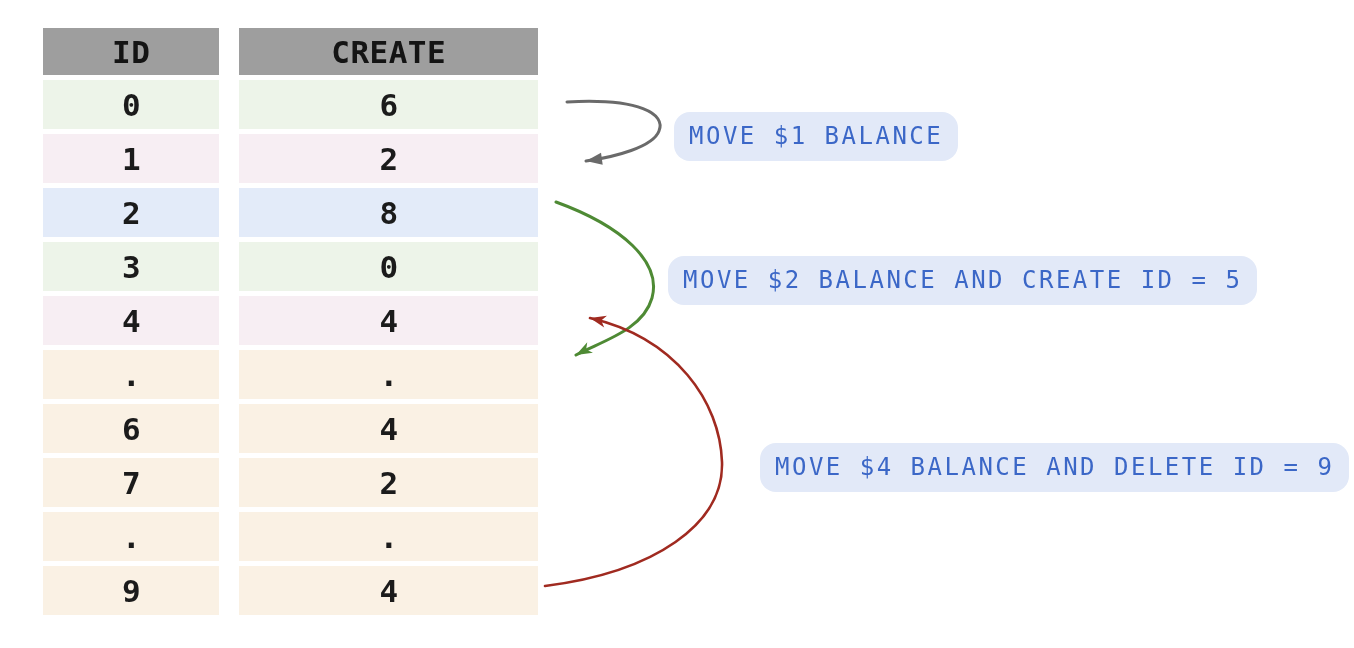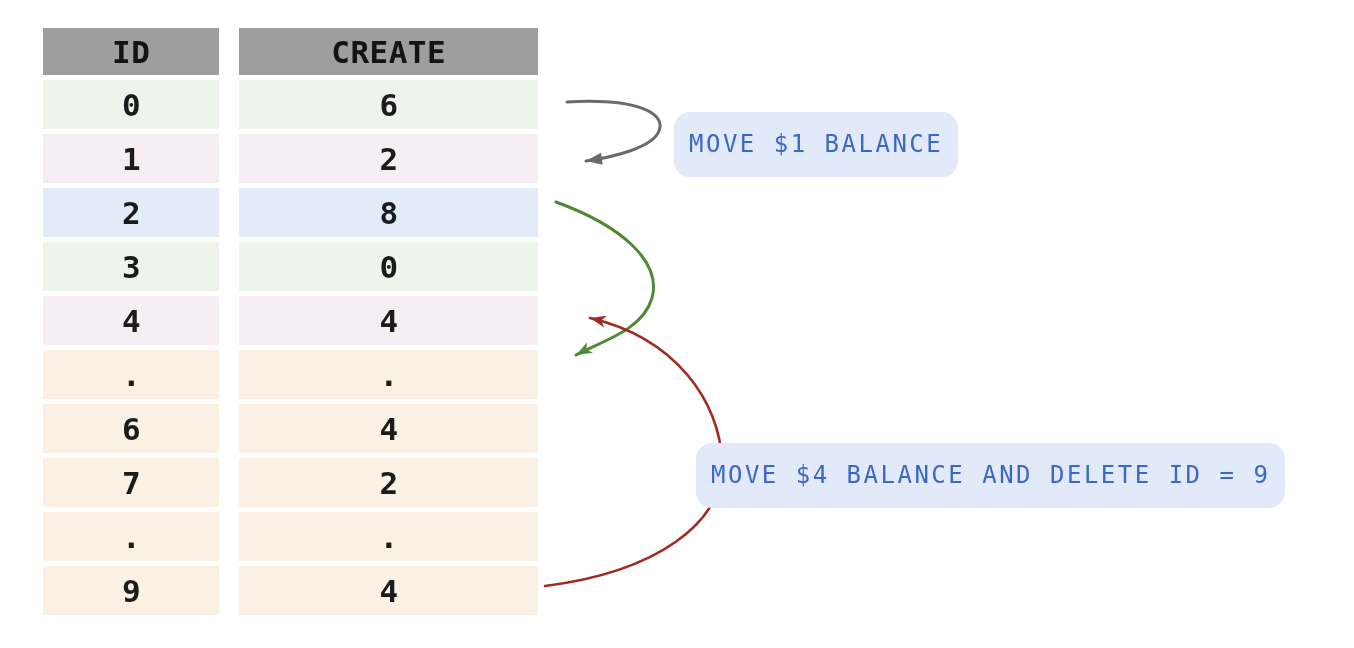--- a/index.html
+++ b/index.html
@@ -52,32 +52,32 @@
   .row-green .cell { background: #edf4e9; }
   .row-pink  .cell { background: #f7eef3; }
   .row-blue  .cell { background: #e3ebf9; }
   .row-cream .cell { background: #faf1e4; }
 
   
   .pill {
     position: absolute;
     height: 33px;
     line-height: 33px;
-    padding: 16px 15px;
+    padding: 8px 15px;
     border-radius: 16px;
     background: #e2e9f8;
     color: #3b67c7;
     font-family: "DejaVu Sans Mono", monospace;
     font-size: 24px;
     letter-spacing: 2.5px;
     white-space: nowrap;
   }
   #pill-1 { left: 674px; top: 112px; }
   #pill-2 { left: 668px; top: 256px; }
-  #pill-3 { left: 696px; top: 443px; }
+  #pill-3 { left: 760px; top: 443px; }
 
   
   #arrow-layer {
     position: absolute;
     left: 0; top: 0;
     width: 1354px;
     height: 648px;
     pointer-events: none;
   }
   #arrow-layer path.flow {
@@ -162,15 +162,16 @@
     </defs>
 
     <path class="flow" d="M 567,102 C 640,98 666,114 659,131 C 653,147 615,157 586,161" stroke-width="3" marker-end="url(#head-gray)" stroke="#6a6a6a"></path>
 
     <path class="flow" d="M 556,202 C 622,226 662,262 652,298 C 643,330 602,341 576,355" stroke-width="3" marker-end="url(#head-green)" stroke="#4e8a34"></path>
 
     <path class="flow" d="M 545,586 C 655,572 724,524 722,462 C 720,402 676,338 590,318" stroke-width="2.6" marker-end="url(#head-red)" stroke="#a02a20"></path>
   </svg>
 
   <div class="pill" id="pill-1">MOVE $1 BALANCE</div>
+  <div class="pill" id="pill-2">MOVE $2 BALANCE AND CREATE ID = 5</div>
   <div class="pill" id="pill-3">MOVE $4 BALANCE AND DELETE ID = 9</div>
 
 </div>
 
 </body></html>

